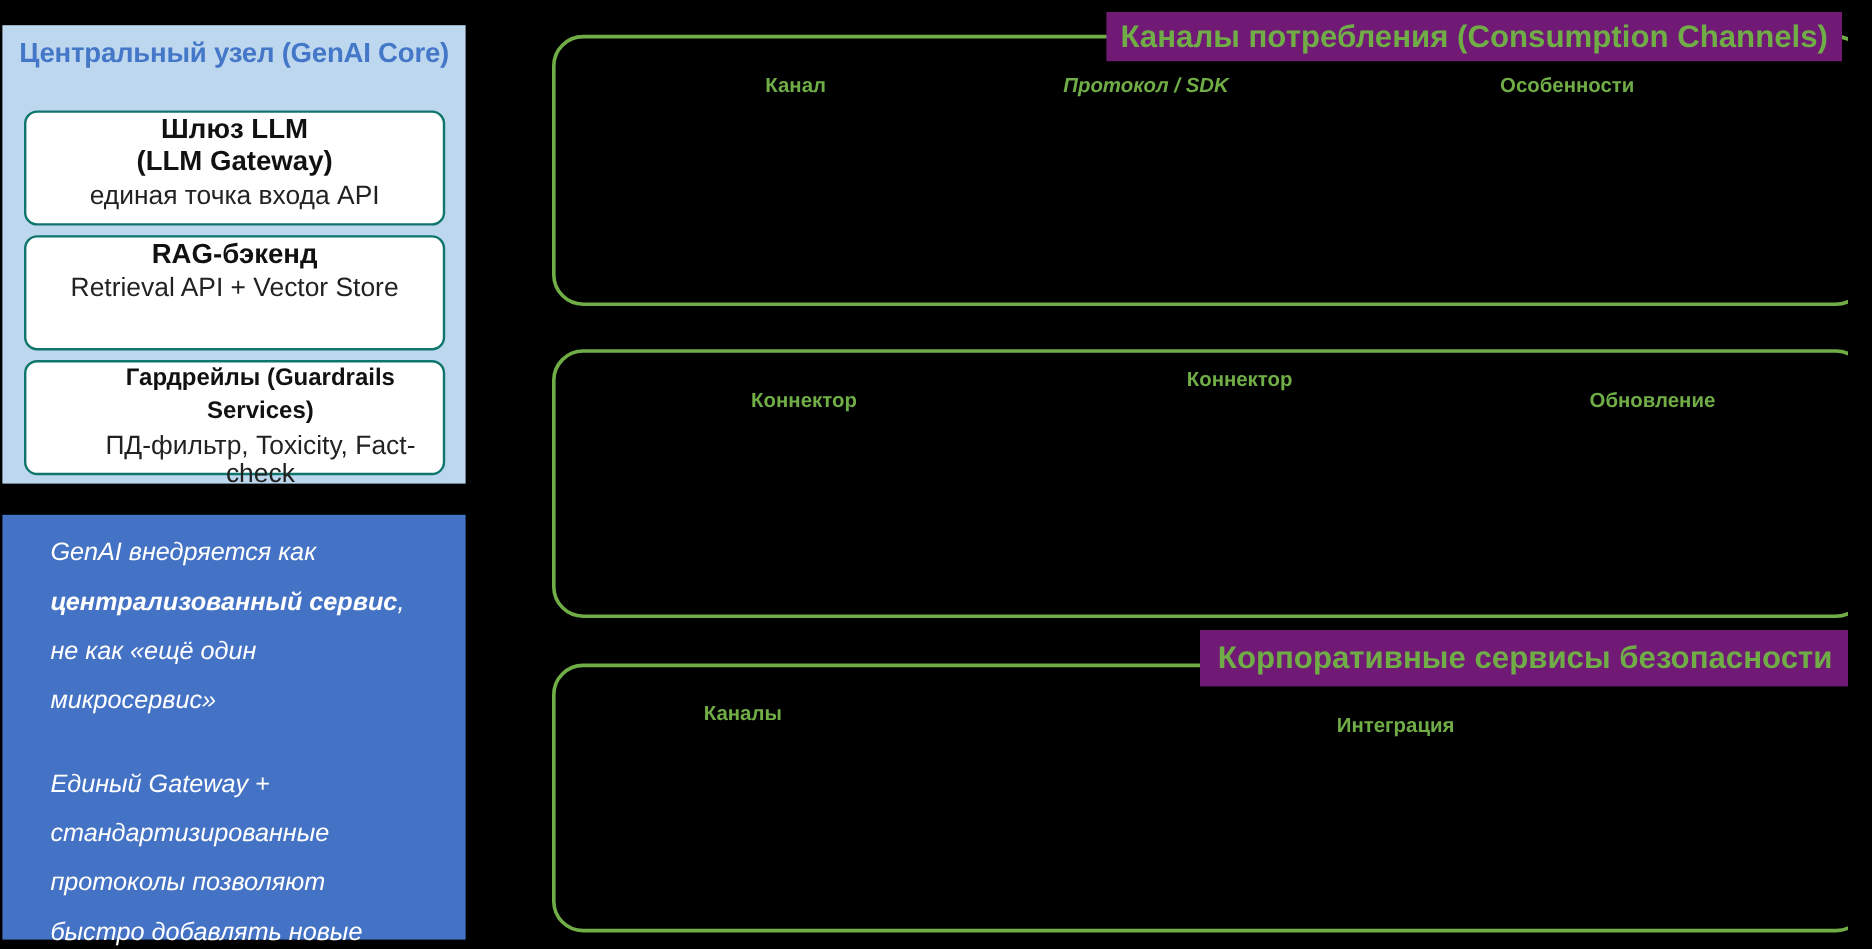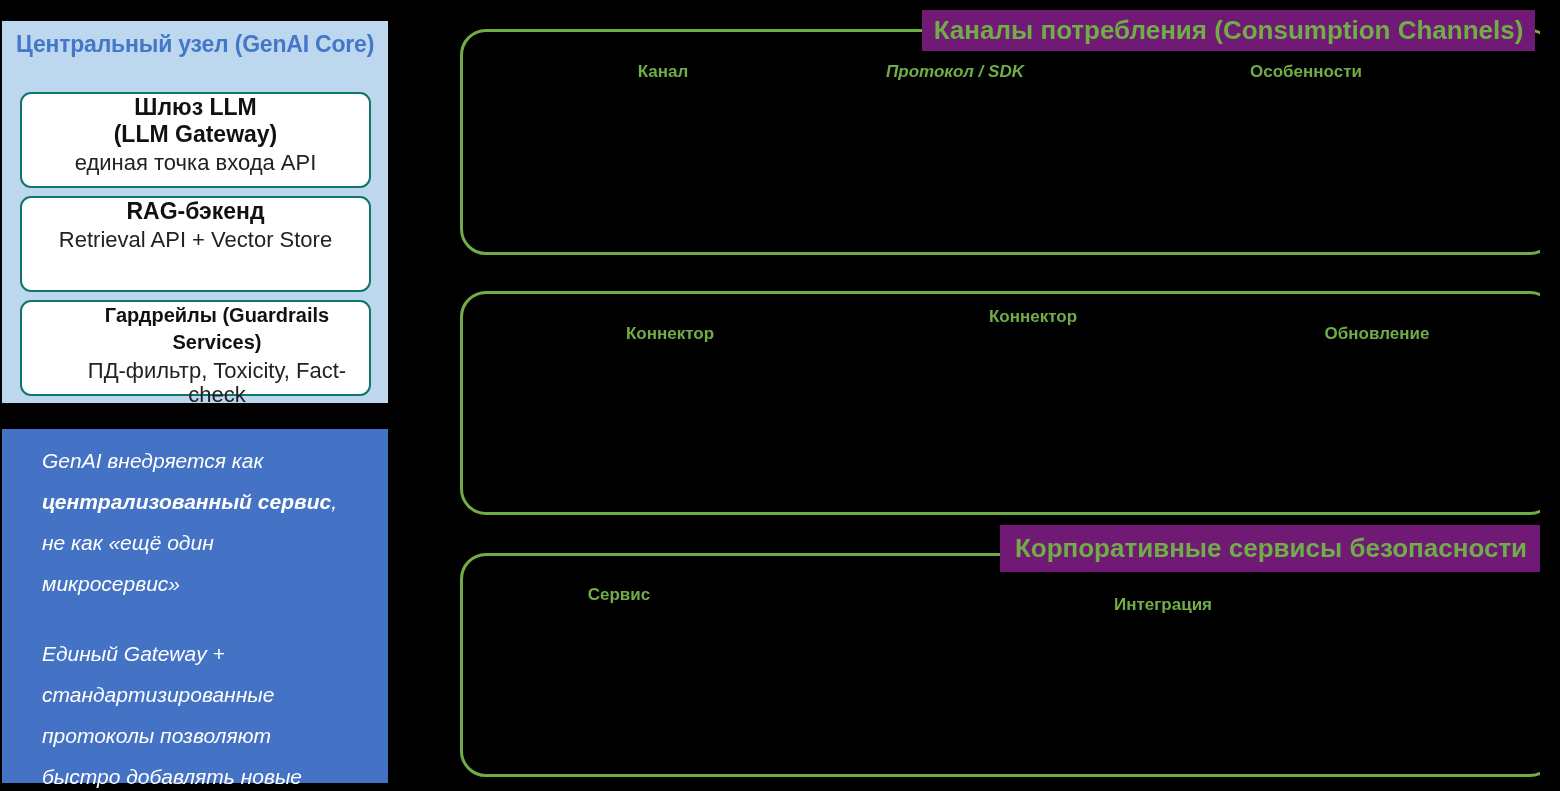--- a/index.html
+++ b/index.html
@@ -145,18 +145,18 @@
   </div>
   <div class="gtitle gtitle-1">Каналы потребления (Consumption Channels)</div>
 
   <div class="gpanel gpanel-2">
     <span class="col-header" style="left:207px; top:30px;">Коннектор</span>
     <span class="col-header" style="left:570px; top:13px;">Коннектор</span>
     <span class="col-header" style="left:914px; top:30px;">Обновление</span>
   </div>
 
   <div class="gpanel gpanel-3">
-    <span class="col-header" style="left:156px; top:29px;">Сервис</span>
+    <span class="col-header" style="left:156px; top:29px;">Каналы</span>
     <span class="col-header" style="left:700px; top:39px;">Интеграция</span>
   </div>
   <div class="gtitle gtitle-3">Корпоративные сервисы безопасности</div>
 
 </div>
 
 </body></html>

